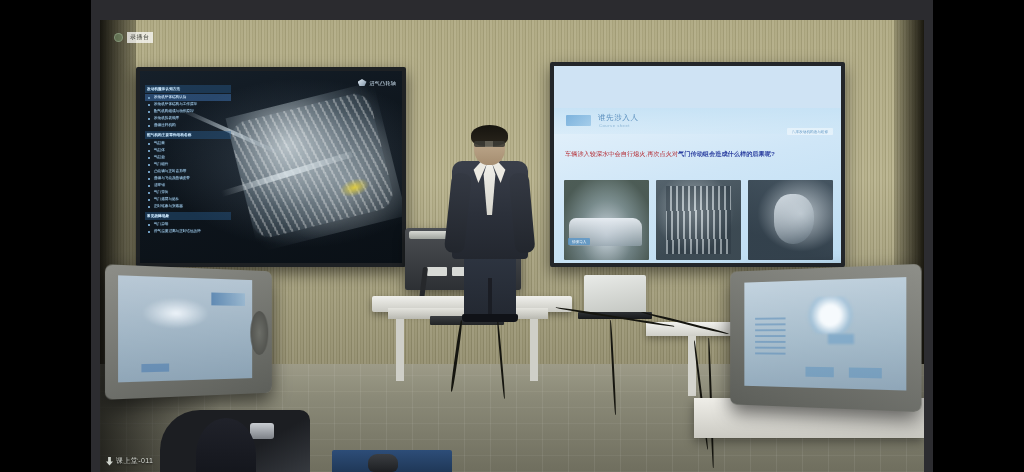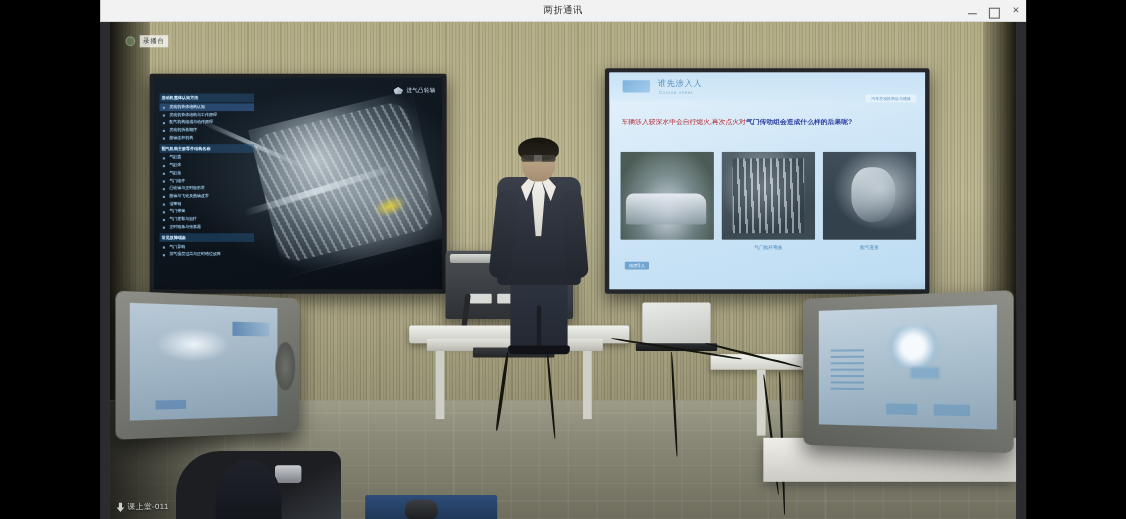--- a/index.html
+++ b/index.html
@@ -188,20 +188,21 @@
   
   #screen-right {
     position: absolute; left: 450px; top: 42px; width: 295px; height: 205px;
     background: #cfe3f4; border: 4px solid #23262a; border-radius: 2px;
     box-shadow: 0 6px 16px rgba(0,0,0,.5);
     overflow: hidden;
   }
   .sr-slide {
     position: absolute; inset: 0;
     background: linear-gradient(165deg,#e6f2fb 0%, #cfe6f7 45%, #bcdcf2 100%);
+    margin-top: 42px;
   }
   .sr-topbar {
     position: absolute; left: 0; top: 0; width: 100%; height: 26px;
     background: linear-gradient(180deg, rgba(198,226,245,.95), rgba(206,231,247,.4));
   }
   .sr-badge {
     position: absolute; left: 12px; top: 7px; width: 25px; height: 11px;
     background: linear-gradient(135deg,#6ea9d8,#9cc8e8);
     border-radius: 1px; opacity: .85;
   }
@@ -538,28 +539,20 @@
     clip-path: polygon(50% 100%, 0 55%, 30% 55%, 30% 0, 70% 0, 70% 55%, 100% 55%);
   }
 </style>
 </head>
 <body>
 
 <div id="screen">
 
   <div id="player-window">
 
-    <div id="titlebar">
-      <span class="title">两折通讯</span>
-      <div id="win-controls">
-        <span class="wbtn wmin"></span>
-        <span class="wbtn wmax"></span>
-        <span class="wbtn wclose">✕</span>
-      </div>
-    </div>
 
     <div id="video">
       <div class="band-l"></div>
       <div class="band-r"></div>
 
       <div id="frame">
 
         <div class="wall"></div>
         <div class="wall-shade"></div>
         <div class="wall-left-dark"></div>

